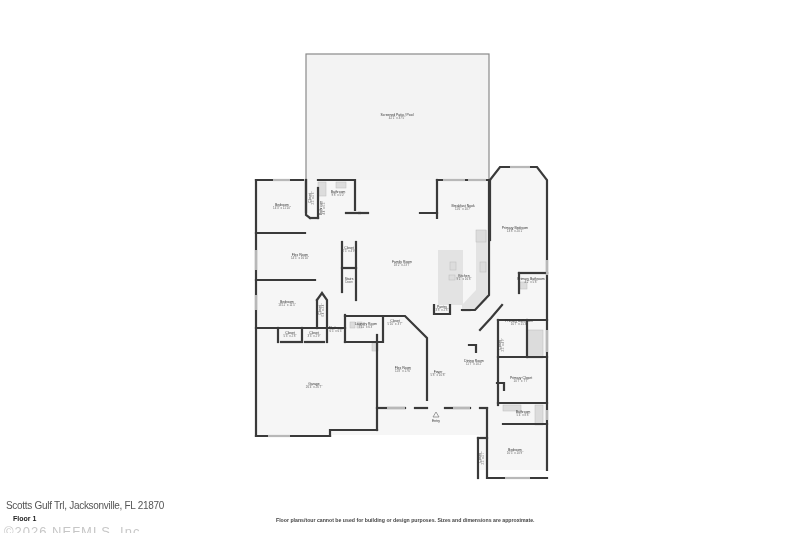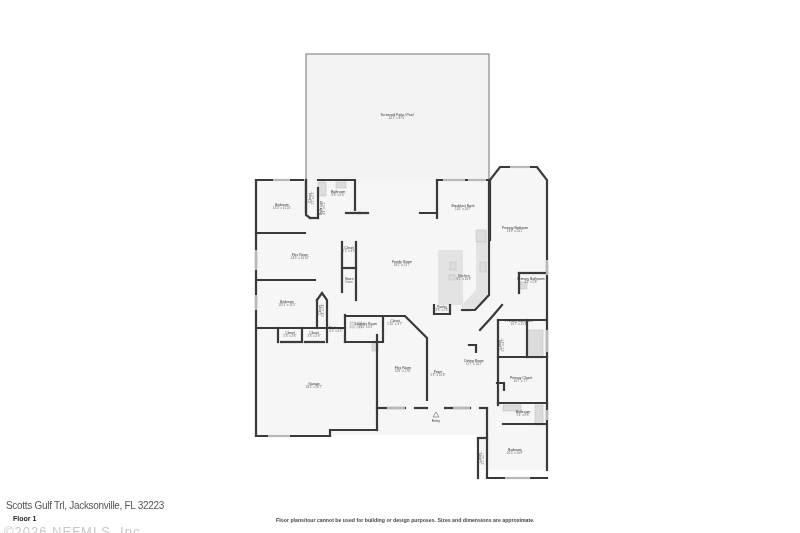--- a/index.html
+++ b/index.html
@@ -171,15 +171,15 @@
   <div class="room-label" style="left:519px;top:323px"><span>Primary Bathroom</span><span class="dim">10'7" x 15'3"</span></div>
   <div class="room-label vert" style="left:502px;top:345px"><span>Closet</span><span class="dim">2'5" x 4'9"</span></div>
   <div class="room-label" style="left:521px;top:380px"><span>Primary Closet</span><span class="dim">10'7" x 7'7"</span></div>
   <div class="room-label" style="left:523px;top:414px"><span>Bathroom</span><span class="dim">5'4" x 8'8"</span></div>
   <div class="room-label" style="left:515px;top:452px"><span>Bedroom</span><span class="dim">10'5" x 10'9"</span></div>
   <div class="room-label vert" style="left:482px;top:458px"><span>Closet</span><span class="dim">2'5" x 5'7"</span></div>
   <div class="room-label" style="left:436px;top:421px"><span>Entry</span></div>
 </div>
 
 <div class="watermark">©2026 NEFMLS, Inc</div>
-<div class="footer-addr">Scotts Gulf Trl, Jacksonville, FL 32223</div>
+<div class="footer-addr">Scotts Gulf Trl, Jacksonville, FL 21870</div>
 <div class="footer-floor">Floor 1</div>
 <div class="disclaimer">Floor plans/tour cannot be used for building or design purposes. Sizes and dimensions are approximate.</div>
 
 </body></html>

